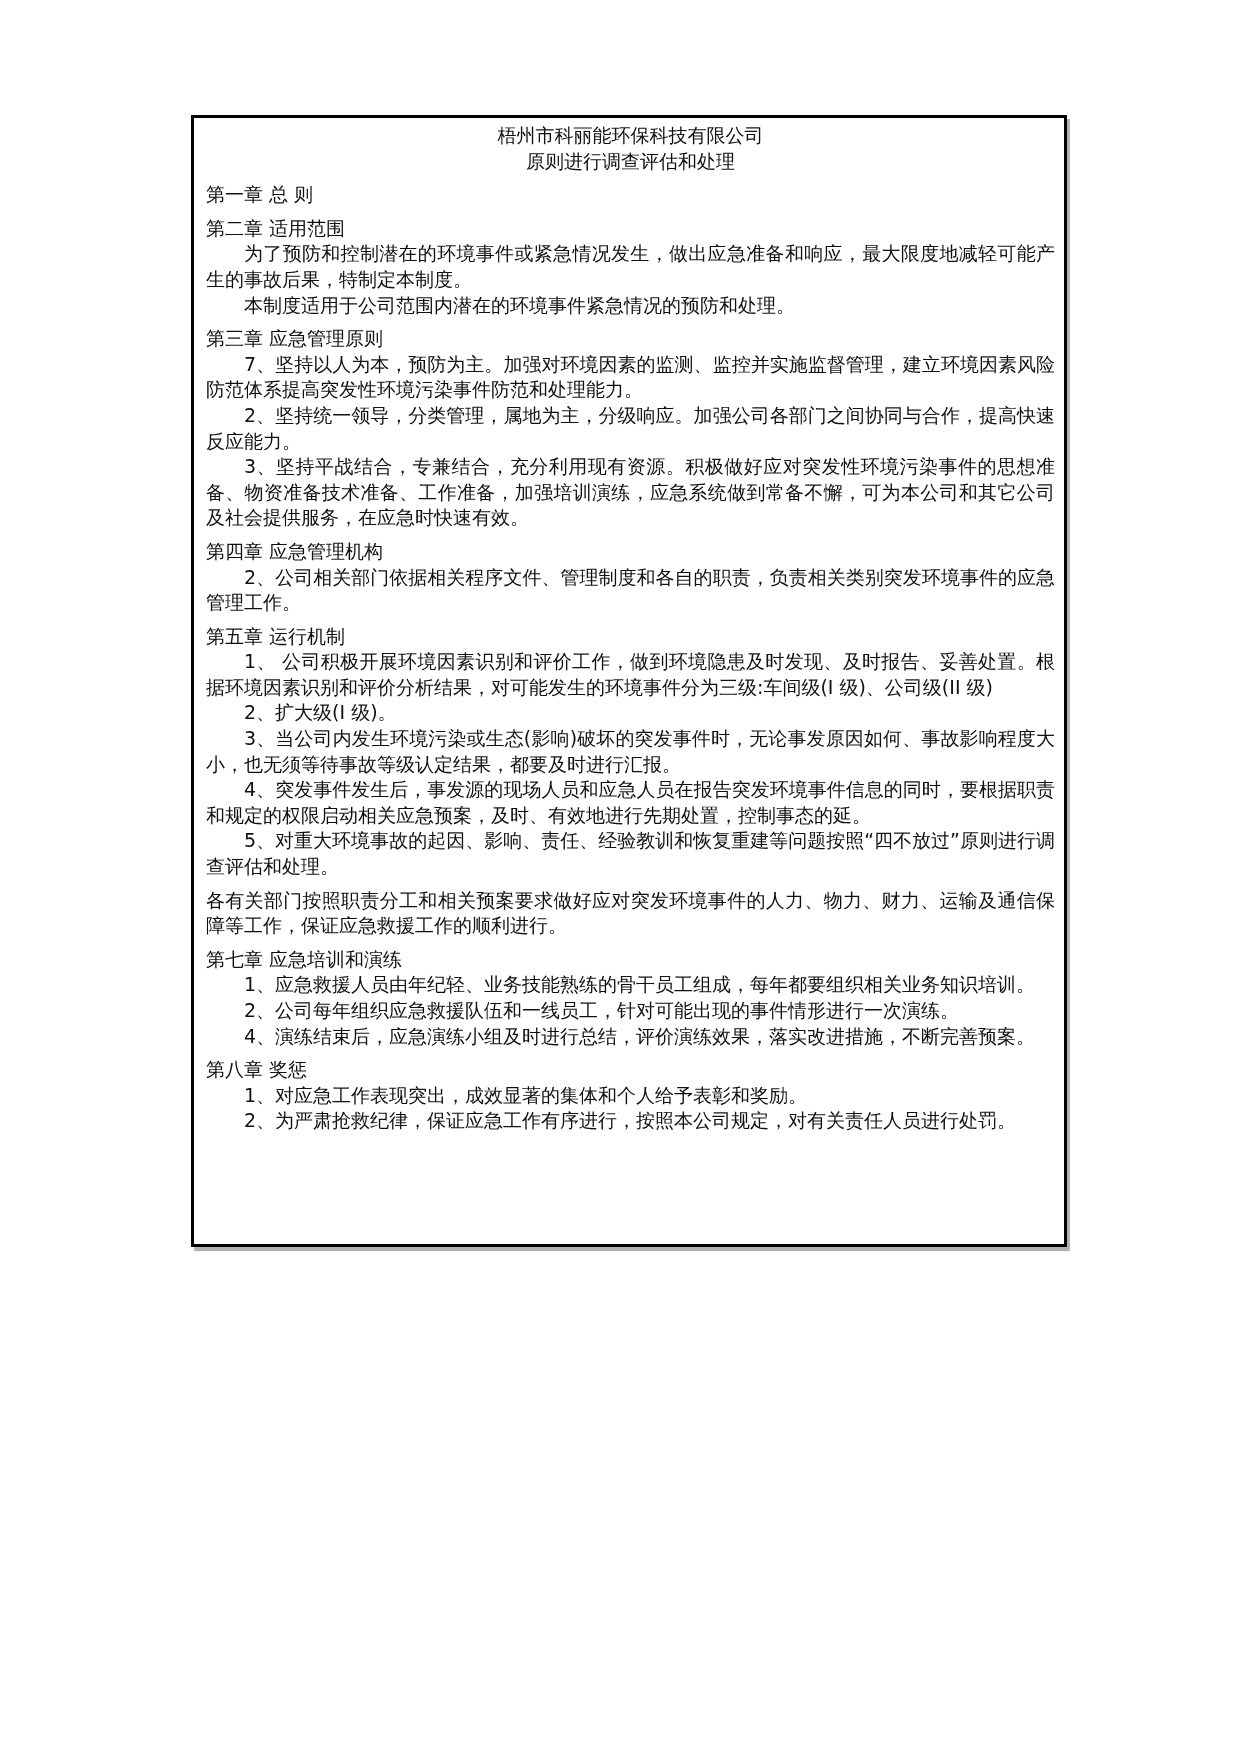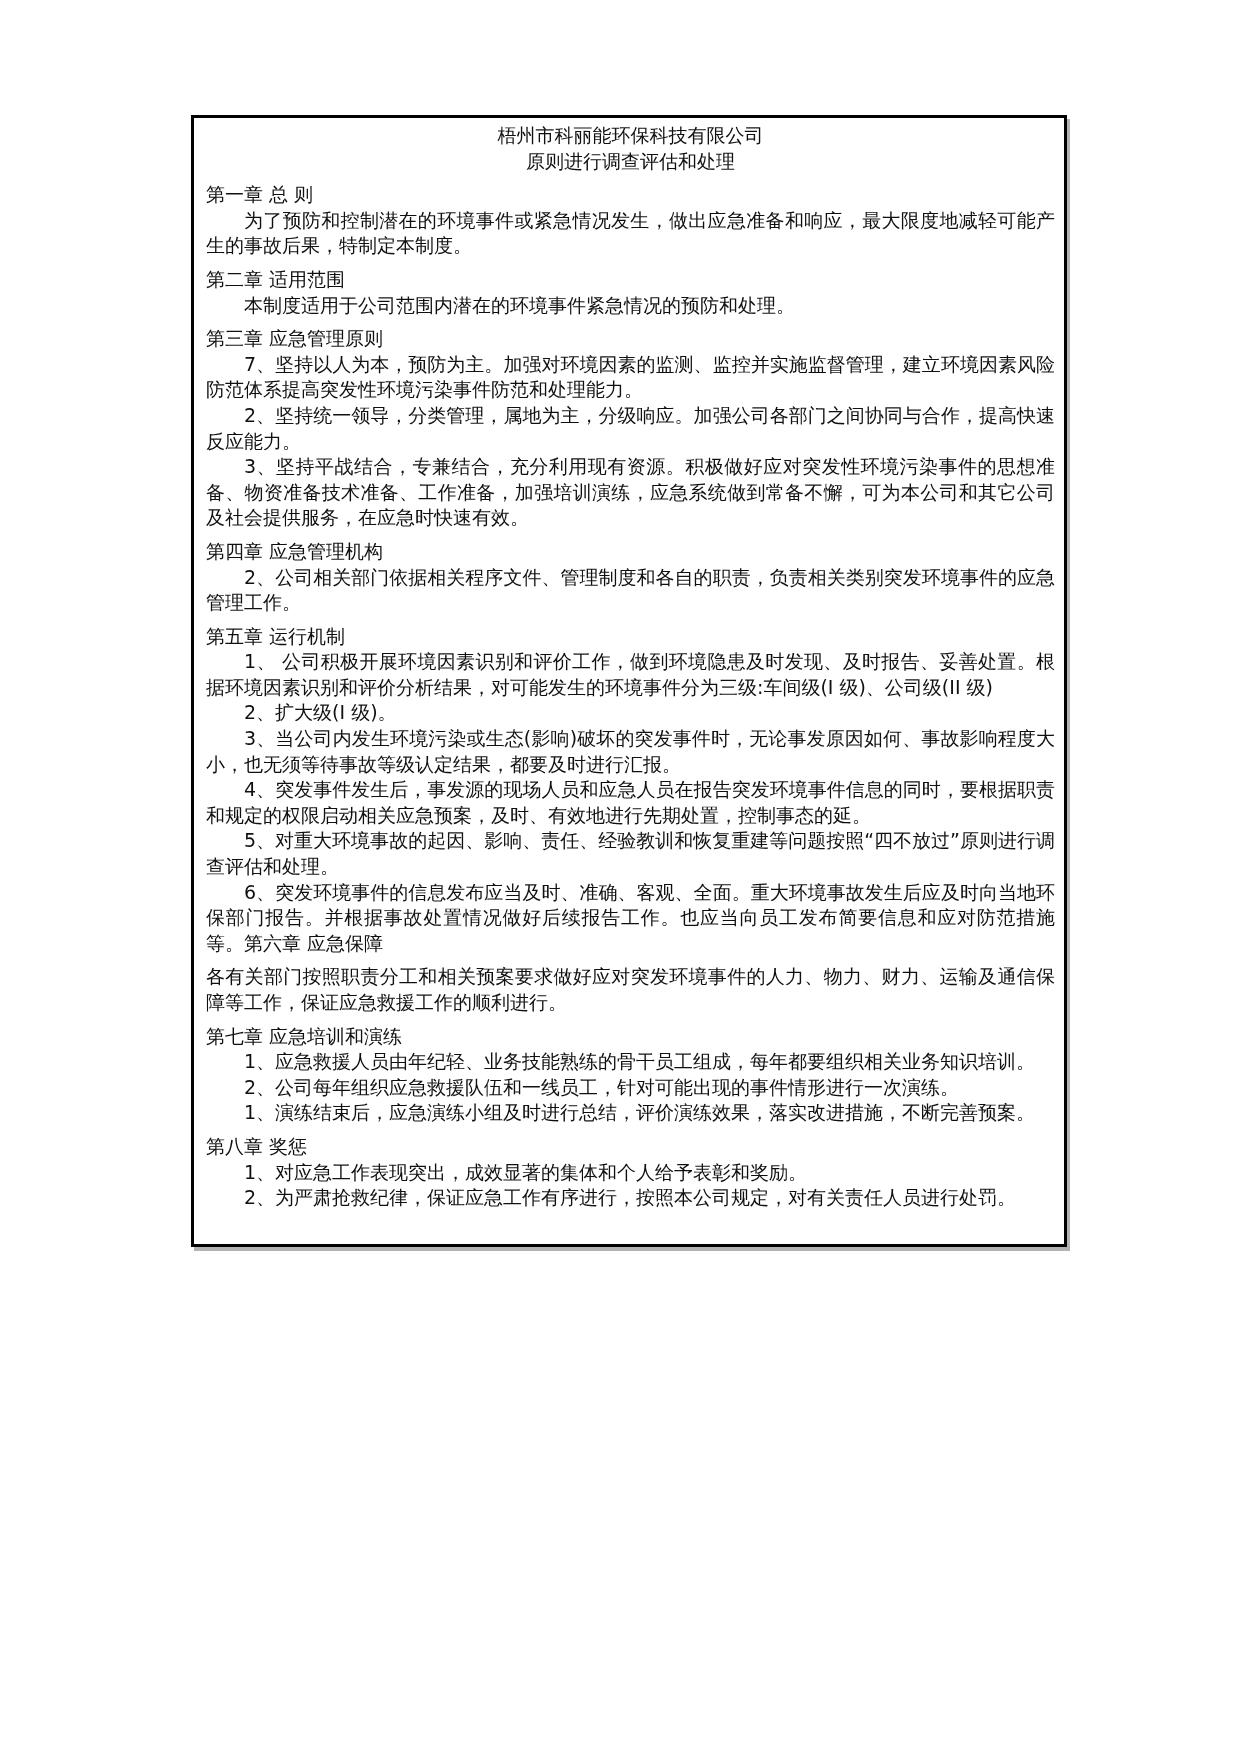--- a/index.html
+++ b/index.html
@@ -48,38 +48,37 @@
   }
 </style>
 </head>
 <body>
 
 <div class="doc-frame">
   <div class="doc-title">梧州市科丽能环保科技有限公司</div>
   <div class="doc-title">原则进行调查评估和处理</div>
   <div id="doc-body">
       <div class="para heading">第一章 总 则</div>
+      <div class="para heading">第二章 适用范围</div>
       <div class="para indent">为了预防和控制潜在的环境事件或紧急情况发生，做出应急准备和响应，最大限度地减轻可能产生的事故后果，特制定本制度。</div>
-      <div class="para heading">第二章 适用范围</div>
       <div class="para indent">本制度适用于公司范围内潜在的环境事件紧急情况的预防和处理。</div>
       <div class="para heading">第三章 应急管理原则</div>
       <div class="para indent">7、坚持以人为本，预防为主。加强对环境因素的监测、监控并实施监督管理，建立环境因素风险防范体系提高突发性环境污染事件防范和处理能力。</div>
       <div class="para indent">2、坚持统一领导，分类管理，属地为主，分级响应。加强公司各部门之间协同与合作，提高快速反应能力。</div>
       <div class="para indent">3、坚持平战结合，专兼结合，充分利用现有资源。积极做好应对突发性环境污染事件的思想准备、物资准备技术准备、工作准备，加强培训演练，应急系统做到常备不懈，可为本公司和其它公司及社会提供服务，在应急时快速有效。</div>
       <div class="para heading">第四章 应急管理机构</div>
       <div class="para indent">2、公司相关部门依据相关程序文件、管理制度和各自的职责，负责相关类别突发环境事件的应急管理工作。</div>
       <div class="para heading">第五章 运行机制</div>
       <div class="para indent">1、 公司积极开展环境因素识别和评价工作，做到环境隐患及时发现、及时报告、妥善处置。根据环境因素识别和评价分析结果，对可能发生的环境事件分为三级:车间级(I 级)、公司级(II 级)</div>
       <div class="para indent">2、扩大级(I 级)。</div>
       <div class="para indent">3、当公司内发生环境污染或生态(影响)破坏的突发事件时，无论事发原因如何、事故影响程度大小，也无须等待事故等级认定结果，都要及时进行汇报。</div>
       <div class="para indent">4、突发事件发生后，事发源的现场人员和应急人员在报告突发环境事件信息的同时，要根据职责和规定的权限启动相关应急预案，及时、有效地进行先期处置，控制事态的延。</div>
       <div class="para indent">5、对重大环境事故的起因、影响、责任、经验教训和恢复重建等问题按照“四不放过”原则进行调查评估和处理。</div>
-      <div class="para indent">6、突发环境事件的信息发布应当及时、准确、客观、全面。重大环境事故发生后应及时向当地环保部门报告。并根据事故处置情况做好后续报告工作。也应当向员工发布简要信息和应对防范措施等。第六章 应急保障</div>
       <div class="para flush">各有关部门按照职责分工和相关预案要求做好应对突发环境事件的人力、物力、财力、运输及通信保障等工作，保证应急救援工作的顺利进行。</div>
       <div class="para heading">第七章 应急培训和演练</div>
       <div class="para indent">1、应急救援人员由年纪轻、业务技能熟练的骨干员工组成，每年都要组织相关业务知识培训。</div>
       <div class="para indent">2、公司每年组织应急救援队伍和一线员工，针对可能出现的事件情形进行一次演练。</div>
-      <div class="para indent">1、演练结束后，应急演练小组及时进行总结，评价演练效果，落实改进措施，不断完善预案。</div>
+      <div class="para indent">4、演练结束后，应急演练小组及时进行总结，评价演练效果，落实改进措施，不断完善预案。</div>
       <div class="para heading">第八章 奖惩</div>
       <div class="para indent">1、对应急工作表现突出，成效显著的集体和个人给予表彰和奖励。</div>
       <div class="para indent">2、为严肃抢救纪律，保证应急工作有序进行，按照本公司规定，对有关责任人员进行处罚。</div>
     </div>
 </div>
 
 </body></html>

